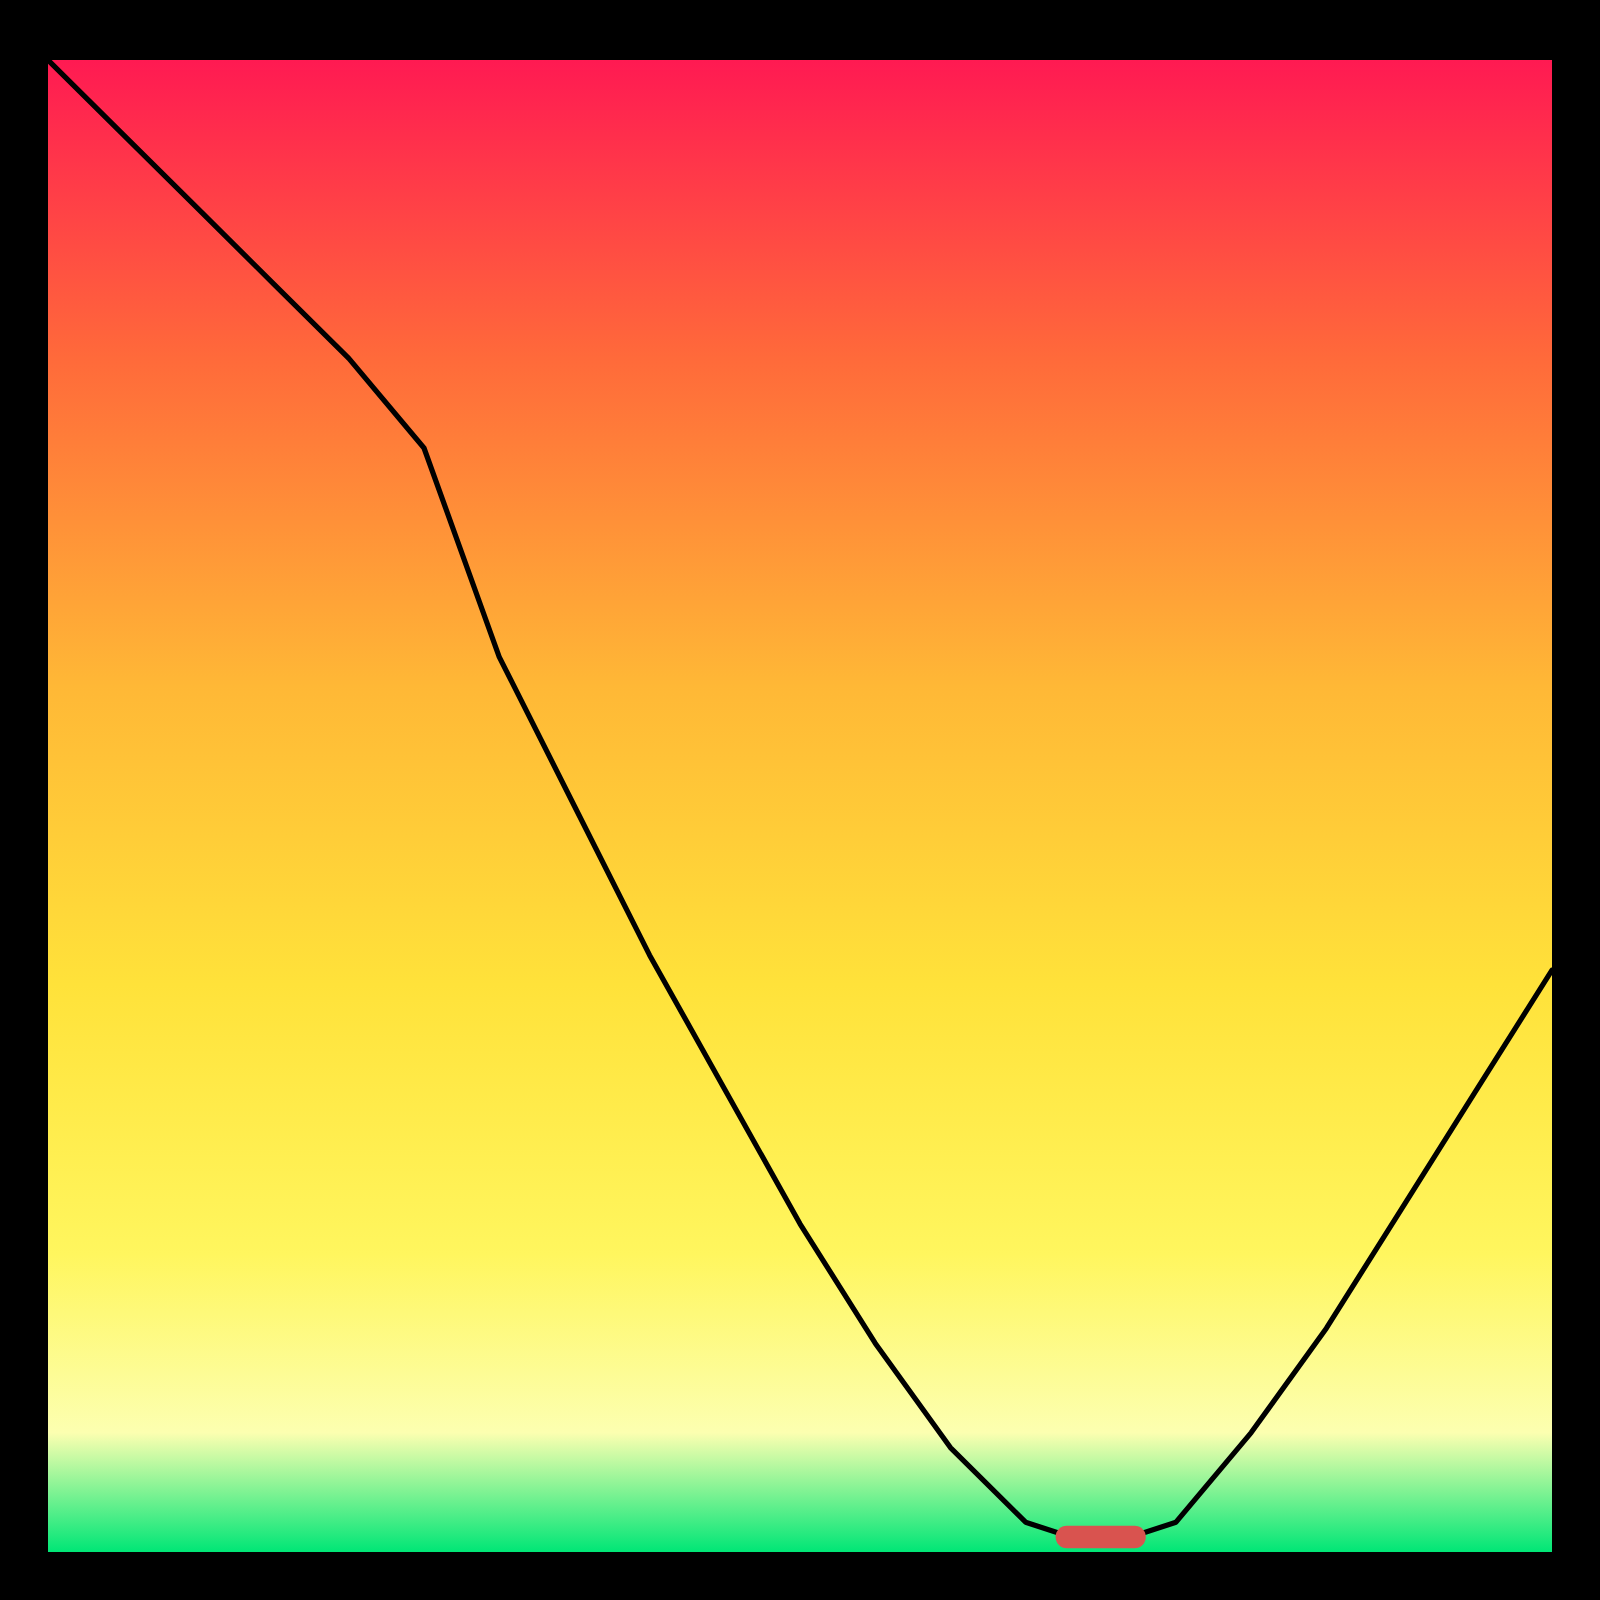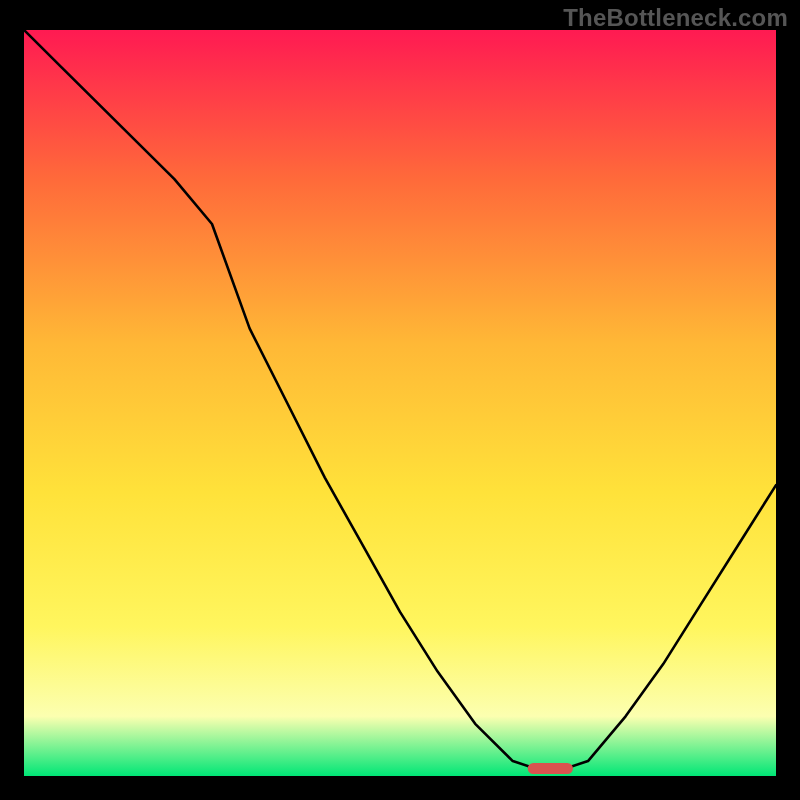--- a/index.html
+++ b/index.html
@@ -26,21 +26,20 @@
     top: 30px;
     width: 752px;
     height: 746px;
   }
   .plot svg { display: block; }
 </style>
 </head>
 <body>
 
 <div class="frame">
-  <div class="watermark">TheBottleneck.com</div>
 
   <div class="plot">
     <svg id="chart-svg" width="752" height="746" viewBox="0 0 752 746">
         <defs>
           <linearGradient id="bg-grad" x1="0" y1="0" x2="0" y2="1">
             <stop offset="0%" stop-color="#ff1a52"></stop>
             <stop offset="20%" stop-color="#ff6a3a"></stop>
             <stop offset="42%" stop-color="#ffb836"></stop>
             <stop offset="62%" stop-color="#ffe23a"></stop>
             <stop offset="80%" stop-color="#fff65e"></stop>

